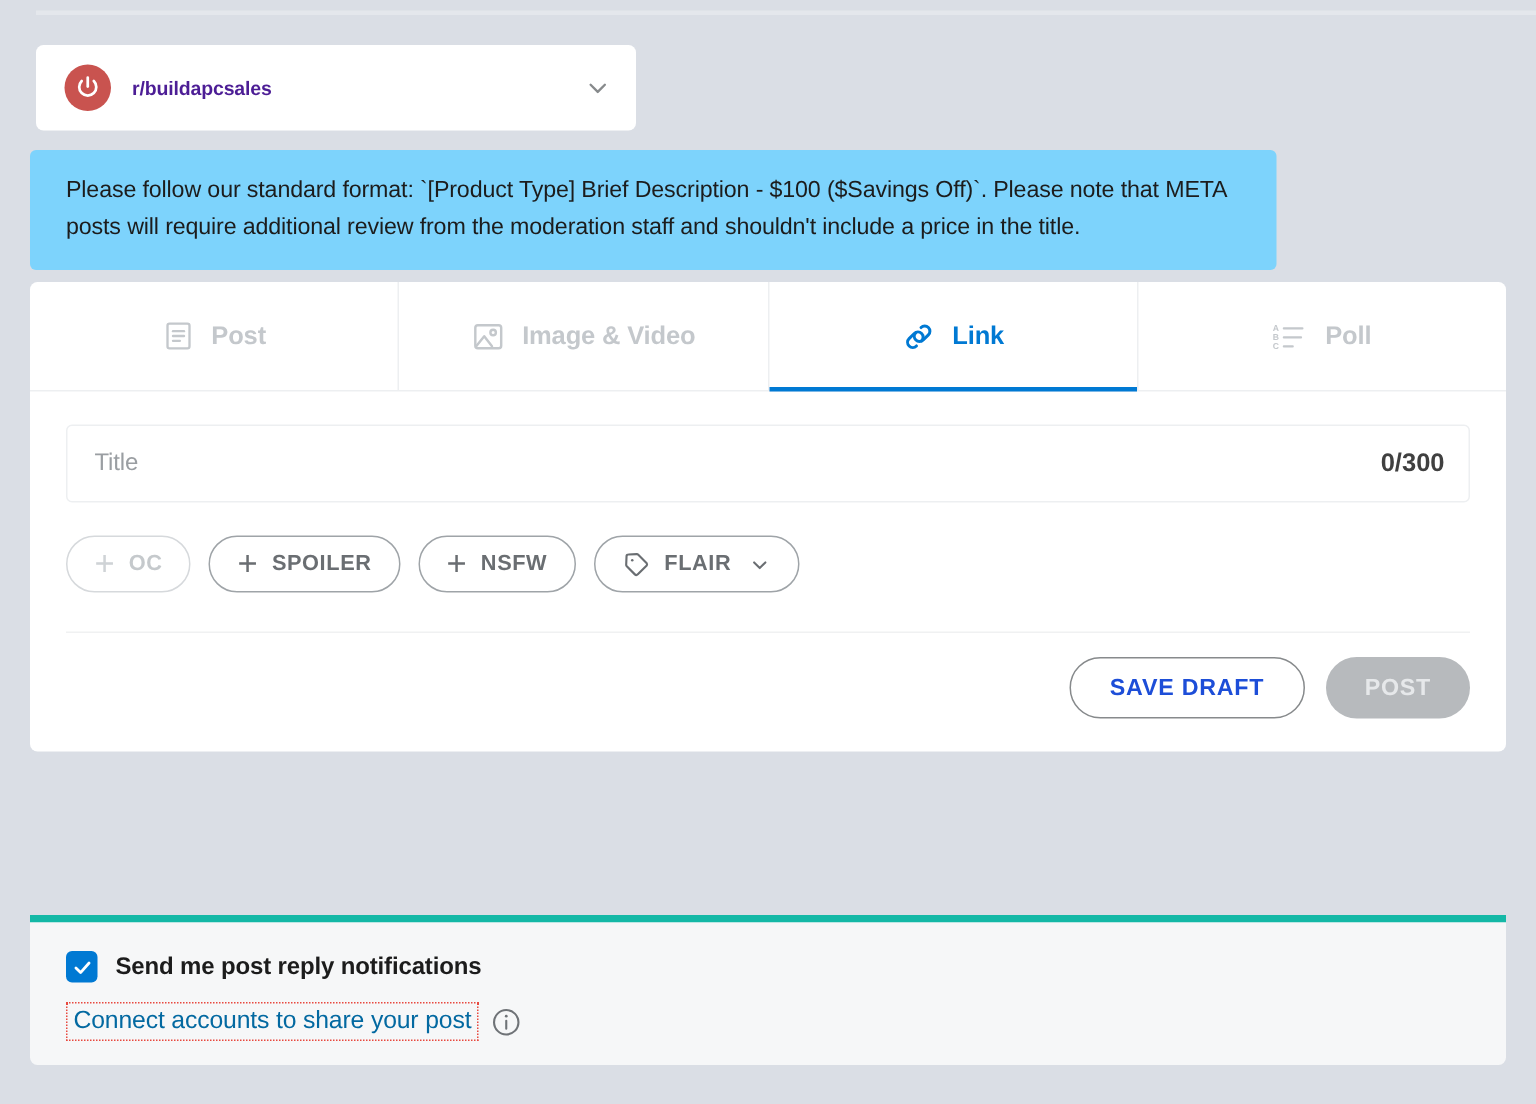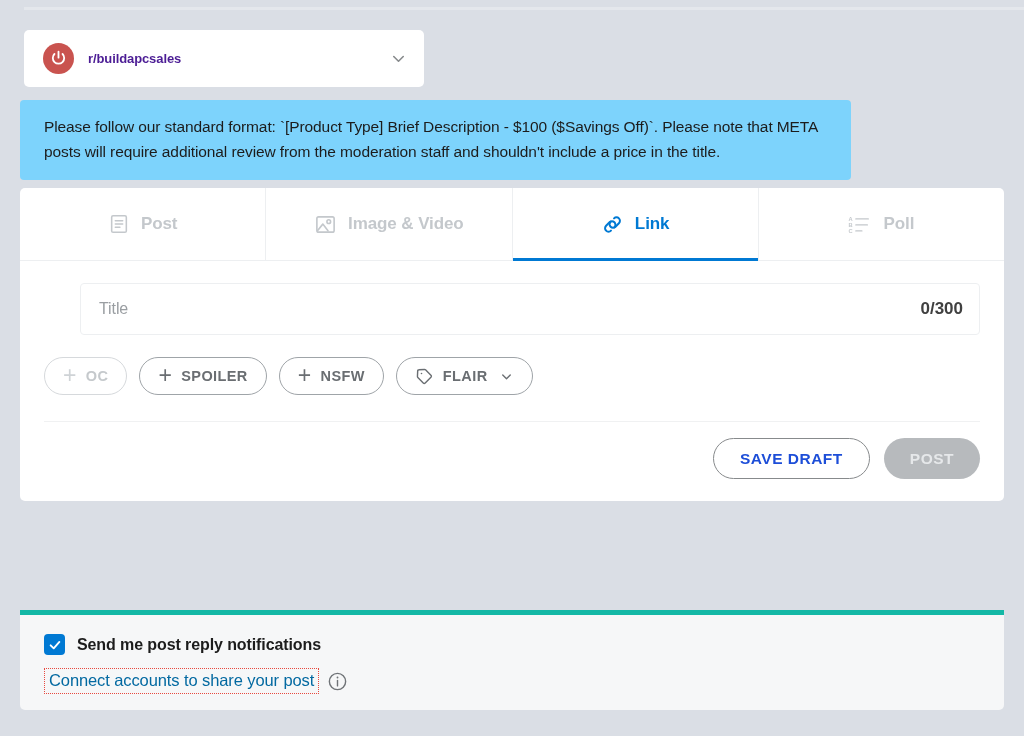--- a/index.html
+++ b/index.html
@@ -122,21 +122,20 @@
   .tab-icon { display: flex; align-items: center; justify-content: center; }
 
   
   .fields { padding: 22px 24px 0 24px; }
 
   .field {
     position: relative;
     border: 1px solid #edeff1;
     border-radius: 4px;
     background: #fff;
-    margin-left: 36px;
   }
   .field.title-field { height: 52px; display: flex; align-items: center; padding: 0 18px; }
   .field.url-field { height: 82px; padding: 14px 18px 0 18px; margin-top: 14px; }
 
   .ph {
     font-size: 16px;
     color: #9a9ea2;
     letter-spacing: -0.1px;
   }
   .counter {

